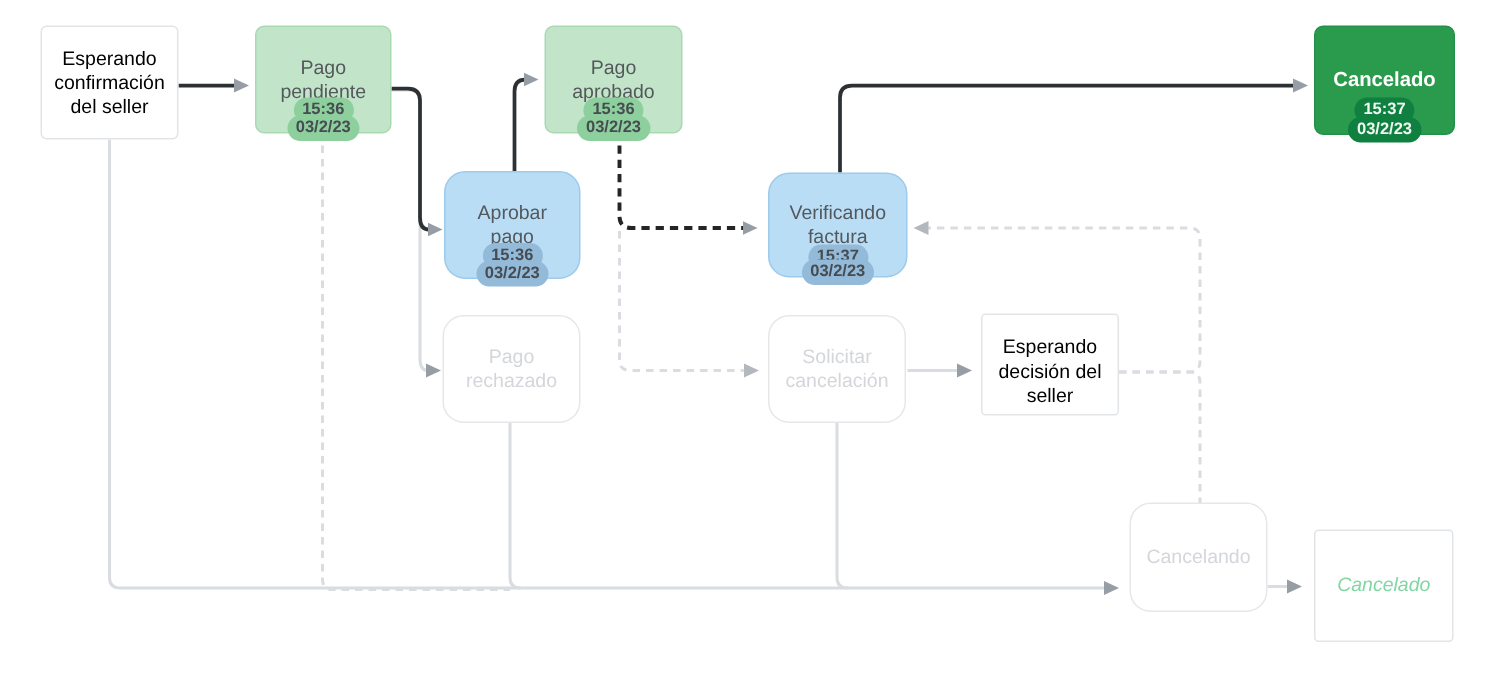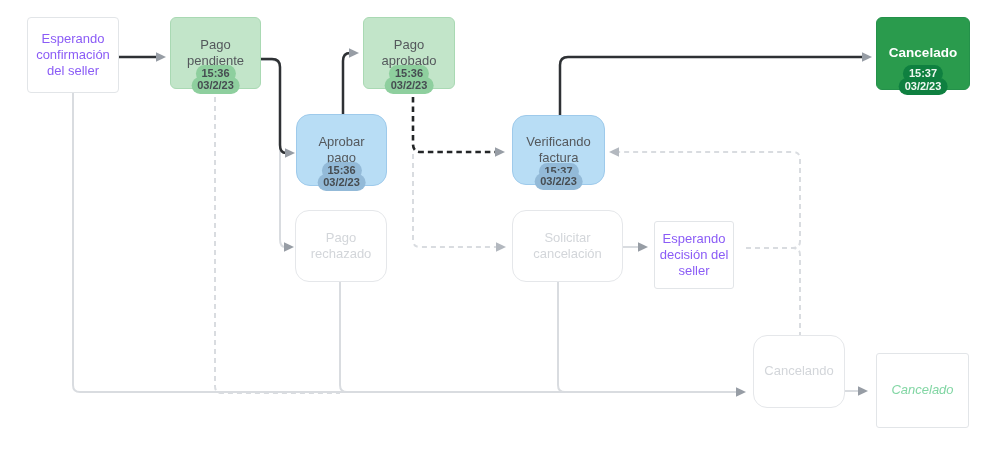--- a/index.html
+++ b/index.html
@@ -9,42 +9,42 @@
   }
   .edges{position:absolute;left:0;top:0;width:992px;height:450px;}
   .node{
     position:absolute;box-sizing:border-box;display:flex;align-items:center;justify-content:center;
     text-align:center;font-size:13px;line-height:1.25;color:#54585c;padding:4px 3px;
   }
   .node .label{display:block;}
   .green{background:#c2e5c9;border:1px solid #a9d9b3;border-radius:6px;}
   .blue{background:#b8ddf5;border:1px solid #9ecaeb;border-radius:14px;}
   .current{background:#2a9b4d;border:1px solid #24914a;border-radius:6px;color:#ffffff;font-weight:bold;font-size:13.5px;}
-  .plain{background:#ffffff;border:1px solid #e2e5e8;border-radius:4px;color:#8b5cf6;}
+  .plain{background:#ffffff;border:1px solid #e2e5e8;border-radius:4px;color:#000000;}
   .ghost{background:#ffffff;border:1px solid #e5e7ea;border-radius:14px;color:#d3d6da;}
   .badge{
     position:absolute;left:50%;transform:translateX(-50%);
     font-size:11px;line-height:15px;font-weight:bold;color:#464c51;
     padding:1px 6px;border-radius:9px;white-space:nowrap;
   }
   .badge.time{top:3px;margin-top:44px;}
   .badge.date{bottom:-6px;}
   .green .badge{background:#8ecf9e;}
   .blue .badge{background:#93bad8;}
   .current .badge{background:#0f8040;color:#f0f8f2;}
   
   .n0{left:27px;top:17px;width:92px;height:76px;}
   .n1{left:170px;top:17px;width:91px;height:72px;}
   .n2{left:363px;top:17px;width:92px;height:72px;}
   .n3{left:876px;top:17px;width:94px;height:73px;}
   .n4{left:296px;top:114px;width:91px;height:72px;}
   .n5{left:512px;top:115px;width:93px;height:70px;}
   .n6{left:295px;top:210px;width:92px;height:72px;}
-  .n7{left:512px;top:210px;width:111px;height:72px;}
-  .n8{left:654px;top:221px;width:80px;height:68px;border-radius:3px;}
+  .n7{left:512px;top:210px;width:92px;height:72px;}
+  .n8{left:654px;top:209px;width:92px;height:68px;border-radius:3px;align-items:flex-end;}
   .n9{left:753px;top:335px;width:92px;height:73px;}
   .n10{left:876px;top:353px;width:93px;height:75px;border-radius:3px;color:#82d6a4;font-style:italic;}
   .n4 .label{width:64px;}
 </style>
 </head>
 <body>
 
 <div class="canvas">
 
   <svg class="edges" viewBox="0 0 992 450" xmlns="http://www.w3.org/2000/svg">

